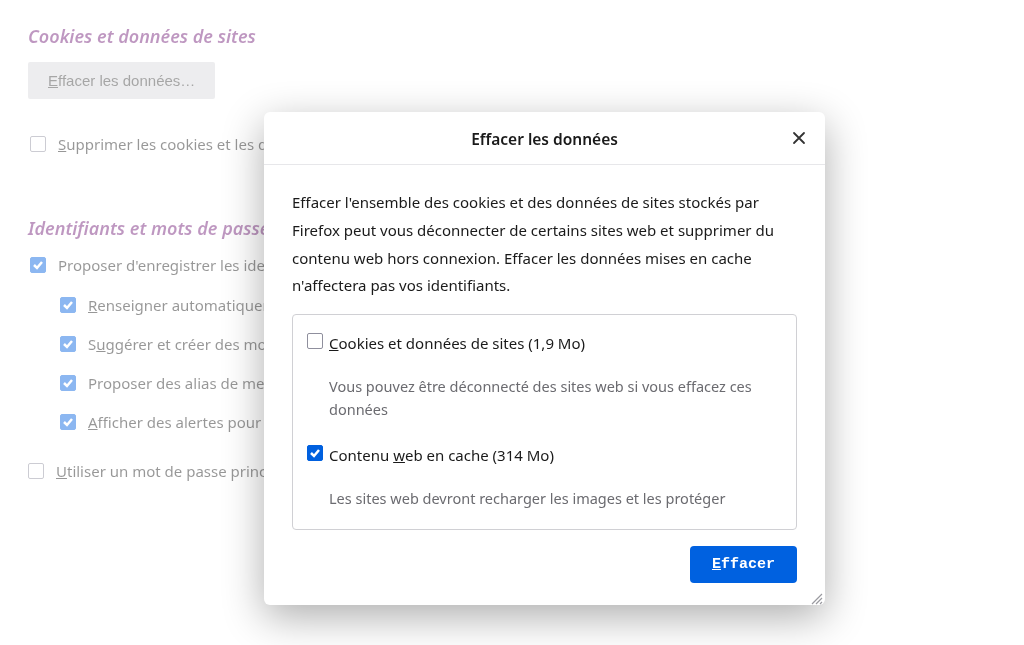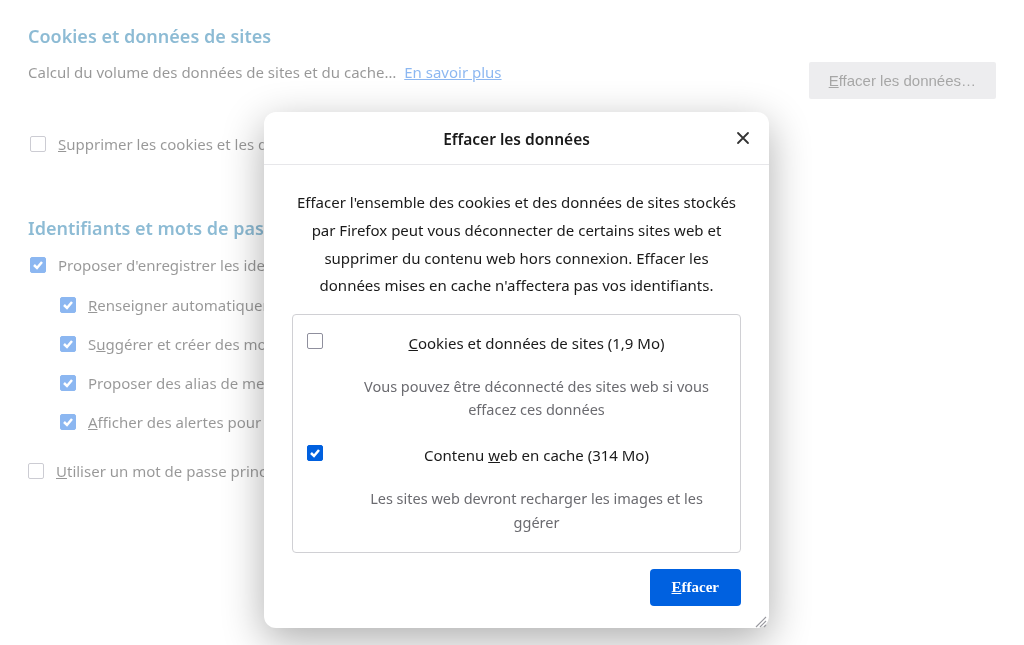--- a/index.html
+++ b/index.html
@@ -13,21 +13,22 @@
       overflow: hidden;
       position: relative;
     }
     .bg-page {
       padding: 24px 28px;
     }
     .section-title {
       font-size: 18px;
       font-weight: 600;
       margin-bottom: 14px;
-      color: #0369a1;
+      color: #701a75;
+      font-style: italic;
     }
     .link {
       color: #0060df;
       text-decoration: underline;
       cursor: pointer;
       display: inline-block;
     }
     .btn-gray {
       background: #d8d8db;
       border: none;
@@ -97,23 +98,23 @@
     .dim-overlay {
       position: absolute;
       inset: 0;
       background: rgba(255,255,255,0.55);
       pointer-events: none;
     }
     .dialog {
       position: absolute;
       left: 264px;
       top: 112px;
-      width: 505px;
+      width: 561px;
       background: #fff;
-      border-radius: 12px;
+      border-radius: 6px;
       box-shadow: 0 12px 42px rgba(0,0,0,0.32);
       z-index: 10;
     }
     .dialog-head {
       display: flex;
       align-items: center;
       justify-content: center;
       position: relative;
       padding: 16px 20px 14px;
       border-bottom: 1px solid #e7e7ea;
@@ -129,36 +130,35 @@
       width: 24px;
       height: 24px;
       display: flex;
       align-items: center;
       justify-content: center;
       cursor: pointer;
       color: #333;
     }
     .dialog-body {
       padding: 24px 28px 16px;
-      text-align: center;
     }
     .dialog-desc {
       line-height: 1.85;
       color: #1a1a1a;
     }
     .options-box {
       border: 1px solid #d0d0d4;
       border-radius: 4px;
       margin-top: 14px;
       padding: 18px 16px 18px 14px;
     }
     .opt-item {
       display: flex;
       align-items: flex-start;
-      gap: 26px;
+      gap: 6px;
     }
     .opt-item + .opt-item {
       margin-top: 24px;
     }
     .opt-label {
       font-size: 15px;
       color: #1a1a1a;
     }
     .opt-sub {
       font-size: 14.5px;
@@ -174,21 +174,21 @@
     }
     .btn-primary {
       background: #0061e0;
       color: #fff;
       border: none;
       padding: 10px 22px;
       font-size: 15px;
       font-weight: 600;
       border-radius: 4px;
       cursor: pointer;
-      font-family: Liberation Serif, serif;
+      font-family: Liberation Mono, monospace;
     }
     .btn-secondary {
       background: #ededf0;
       color: #1a1a1a;
       border: none;
       padding: 10px 22px;
       font-size: 15px;
       font-weight: 600;
       border-radius: 4px;
       cursor: pointer;
@@ -206,24 +206,20 @@
     .top-row { display:flex; justify-content:space-between; align-items:flex-start; }
   </style>
 </head>
 <body>
 
 <div class="bg-page">
 
   <div class="section-title">Cookies et données de sites</div>
 
   <div class="top-row">
-    <div>
-      <span>Calcul du volume des données de sites et du cache…</span>
-      &nbsp;<span class="link">En savoir plus</span>
-    </div>
     <button class="btn-gray">
       <span class="under">E</span><span>ffacer les données…</span>
     </button>
   </div>
 
   <div class="opt-row indent-1" style="margin-top:34px;">
     <span class="checkbox">
       
     </span>
     <span class="opt-text"><span class="under">S</span>upprimer les cookies et les données de sites à la fermeture de Firefox</span>
@@ -317,21 +313,21 @@
         </div>
       </div>
       <div class="opt-item">
         <span class="checkbox checked">
           <svg viewBox="0 0 12 12">
               <path d="M2 6l3 3 5-6"></path>
             </svg>
         </span>
         <div>
           <div class="opt-label">Contenu <span class="under">w</span>eb en cache (314 Mo)</div>
-          <div class="opt-sub">Les sites web devront recharger les images et les ggérer</div>
+          <div class="opt-sub">Les sites web devront recharger les images et les protéger</div>
         </div>
       </div>
     </div>
   </div>
   <div class="dialog-actions">
     <button class="btn-primary"><span class="under">E</span>ffacer</button>
   </div>
   <span class="resize-corner">
     <svg width="14" height="14" viewBox="0 0 14 14">
       <path d="M3 13L13 3M7 13L13 7M11 13L13 11" stroke="currentColor" stroke-width="1.2" fill="none"></path>

